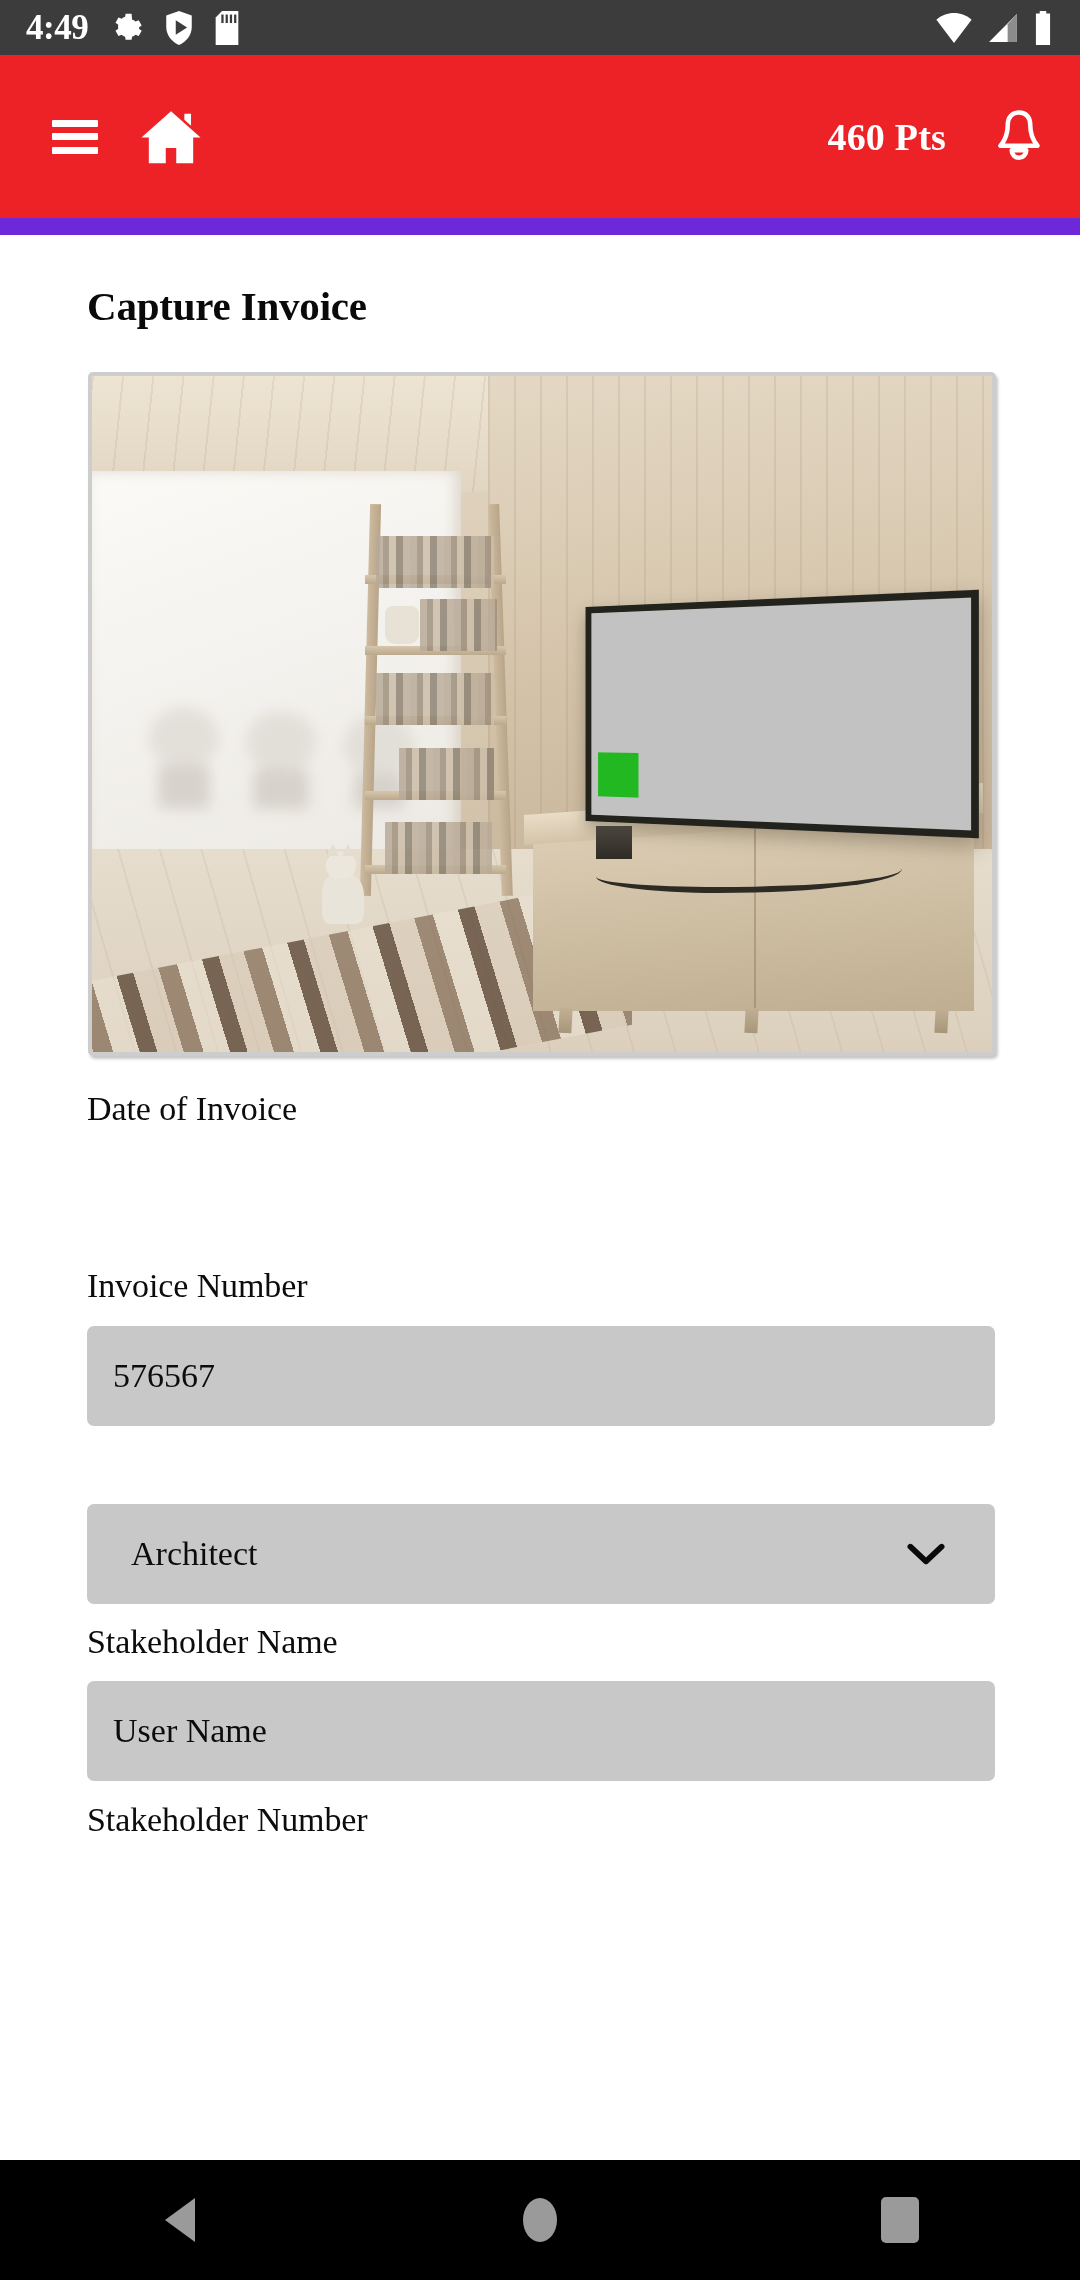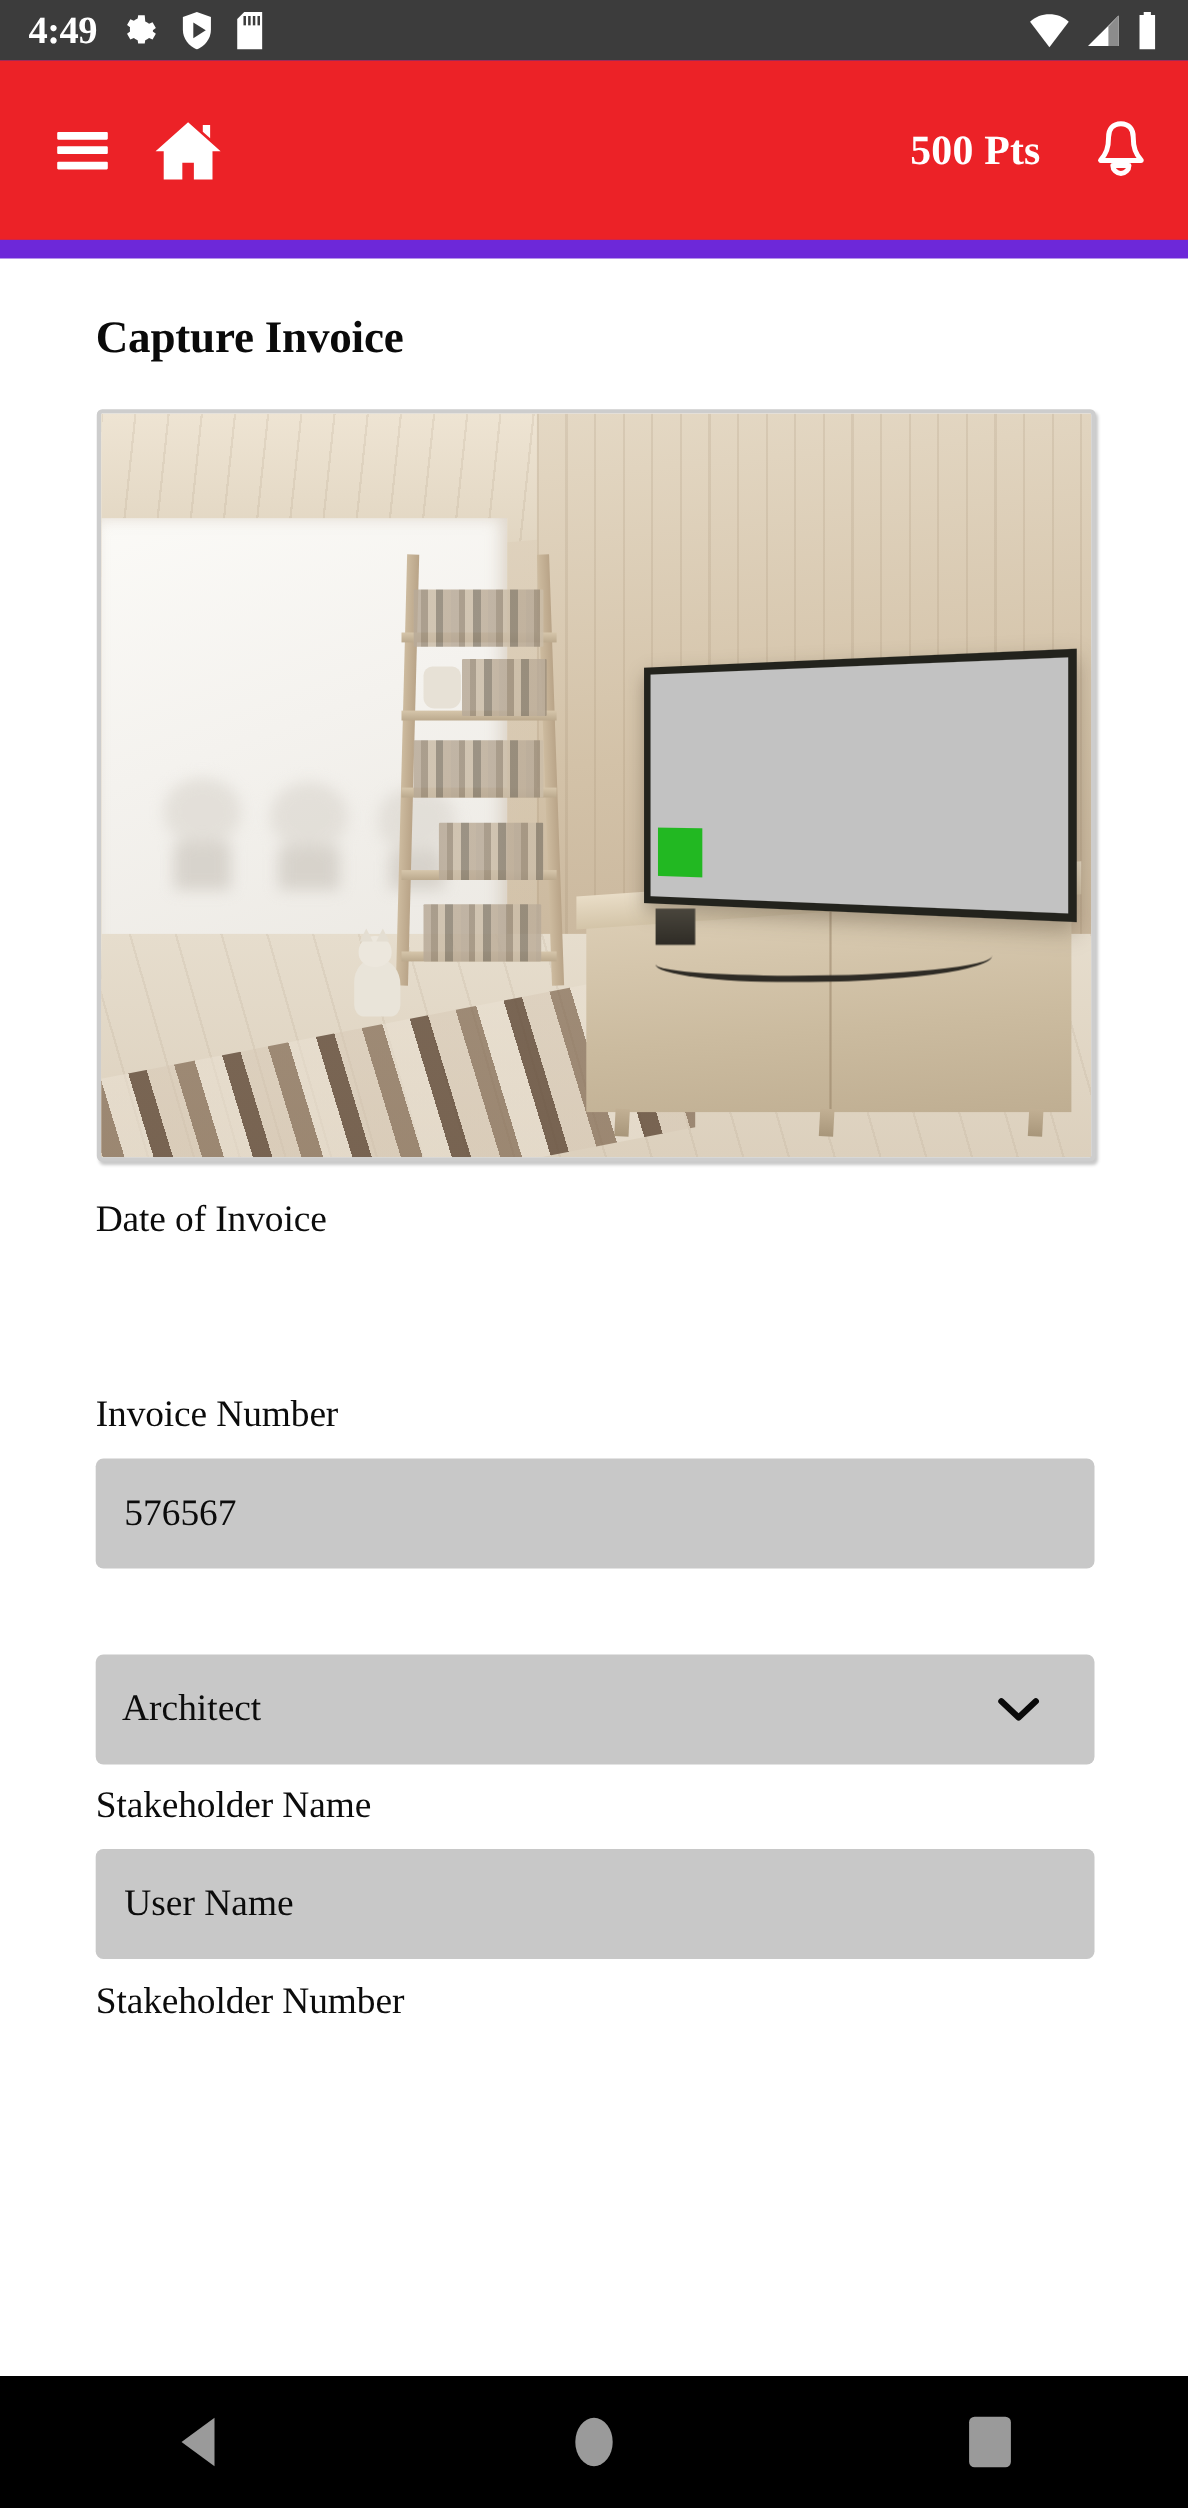--- a/index.html
+++ b/index.html
@@ -191,21 +191,21 @@
   .field-label {
     position: absolute; left: 87px;
     font-size: 34px; color: #0c0c0c; letter-spacing: -0.1px; white-space: nowrap;
   }
   .field-box {
     position: absolute; left: 87px; width: 908px; height: 100px;
     background: #c8c8c8; border: none; border-radius: 7px;
     display: flex; align-items: center; padding: 0 26px;
   }
   .field-value { font-size: 34px; color: #0c0c0c; }
-  .select-box { padding-left: 24px; justify-content: space-between; }
+  .select-box { padding-left: 44px; justify-content: space-between; }
   .chev {
     width: 42px; height: 42px; margin-right: 22px; flex: 0 0 auto;
     display: flex; align-items: center; justify-content: center;
   }
 
   
   .nav-bar {
     position: absolute; left: 0; bottom: 0; width: 1080px; height: 120px;
     background: #000000; display: flex; align-items: center;
   }
@@ -260,21 +260,21 @@
     <div class="hamburger">
       <span></span>
         <span></span>
         <span></span>
     </div>
     <div class="home-btn">
       <svg width="62" height="58" viewBox="0 0 26 24">
         <path fill="#ffffff" d="M13 1.2 0.6 12.2h3.1V23h7.1v-6.4h4.4V23h7.1V12.2h3.1zM18.6 2.2h2.8v5.1l-2.8-2.5z"></path>
       </svg>
     </div>
-    <div class="points">500 Pts</div>
+    <div class="points">460 Pts</div>
     <div class="bell-btn">
       <svg width="54" height="56" viewBox="0 0 24 26">
         <path fill="none" stroke="#ffffff" stroke-width="2.1" stroke-linejoin="round" d="M12 1.6c-3.4 0-5.2 2.4-5.2 5.6 0 4.6-1 7.1-3.4 9.9h17.2c-2.4-2.8-3.4-5.3-3.4-9.9 0-3.2-1.8-5.6-5.2-5.6z"></path>
         <path fill="none" stroke="#ffffff" stroke-width="2.1" stroke-linejoin="round" d="M8.6 19.2a3.4 3.4 0 0 0 6.8 0z"></path>
       </svg>
     </div>
   </div>
 
   <div class="content">
 

